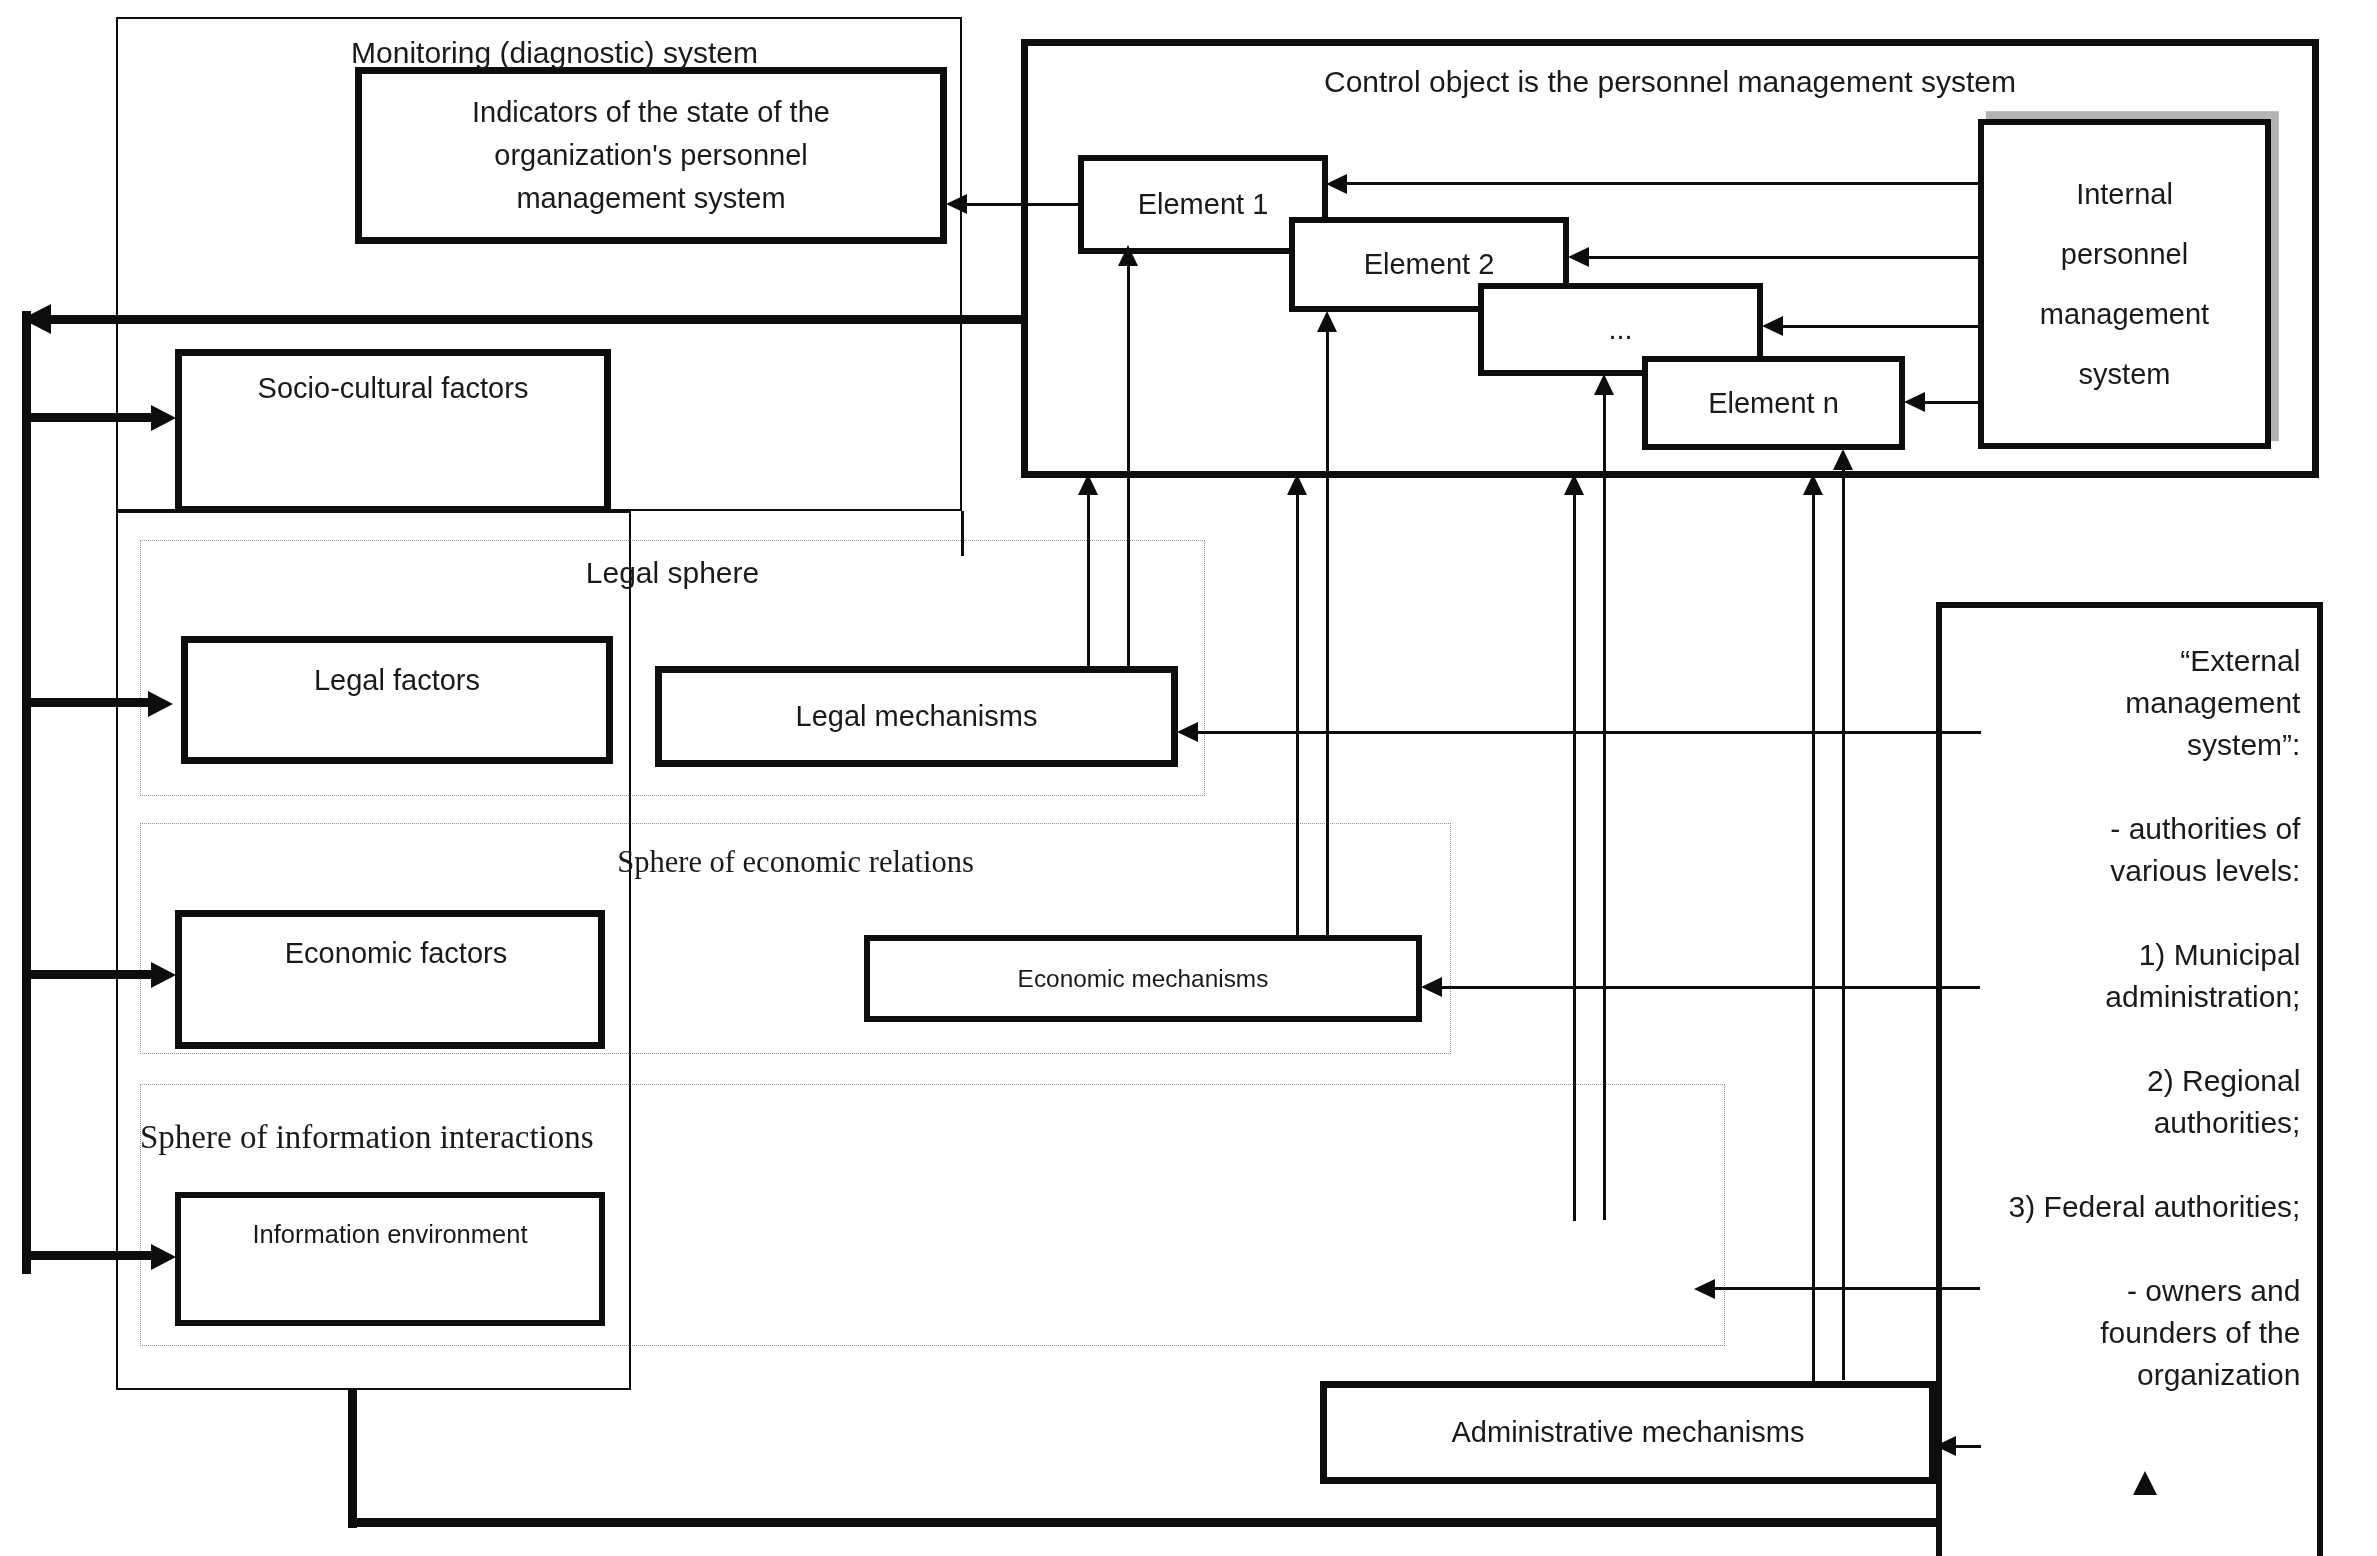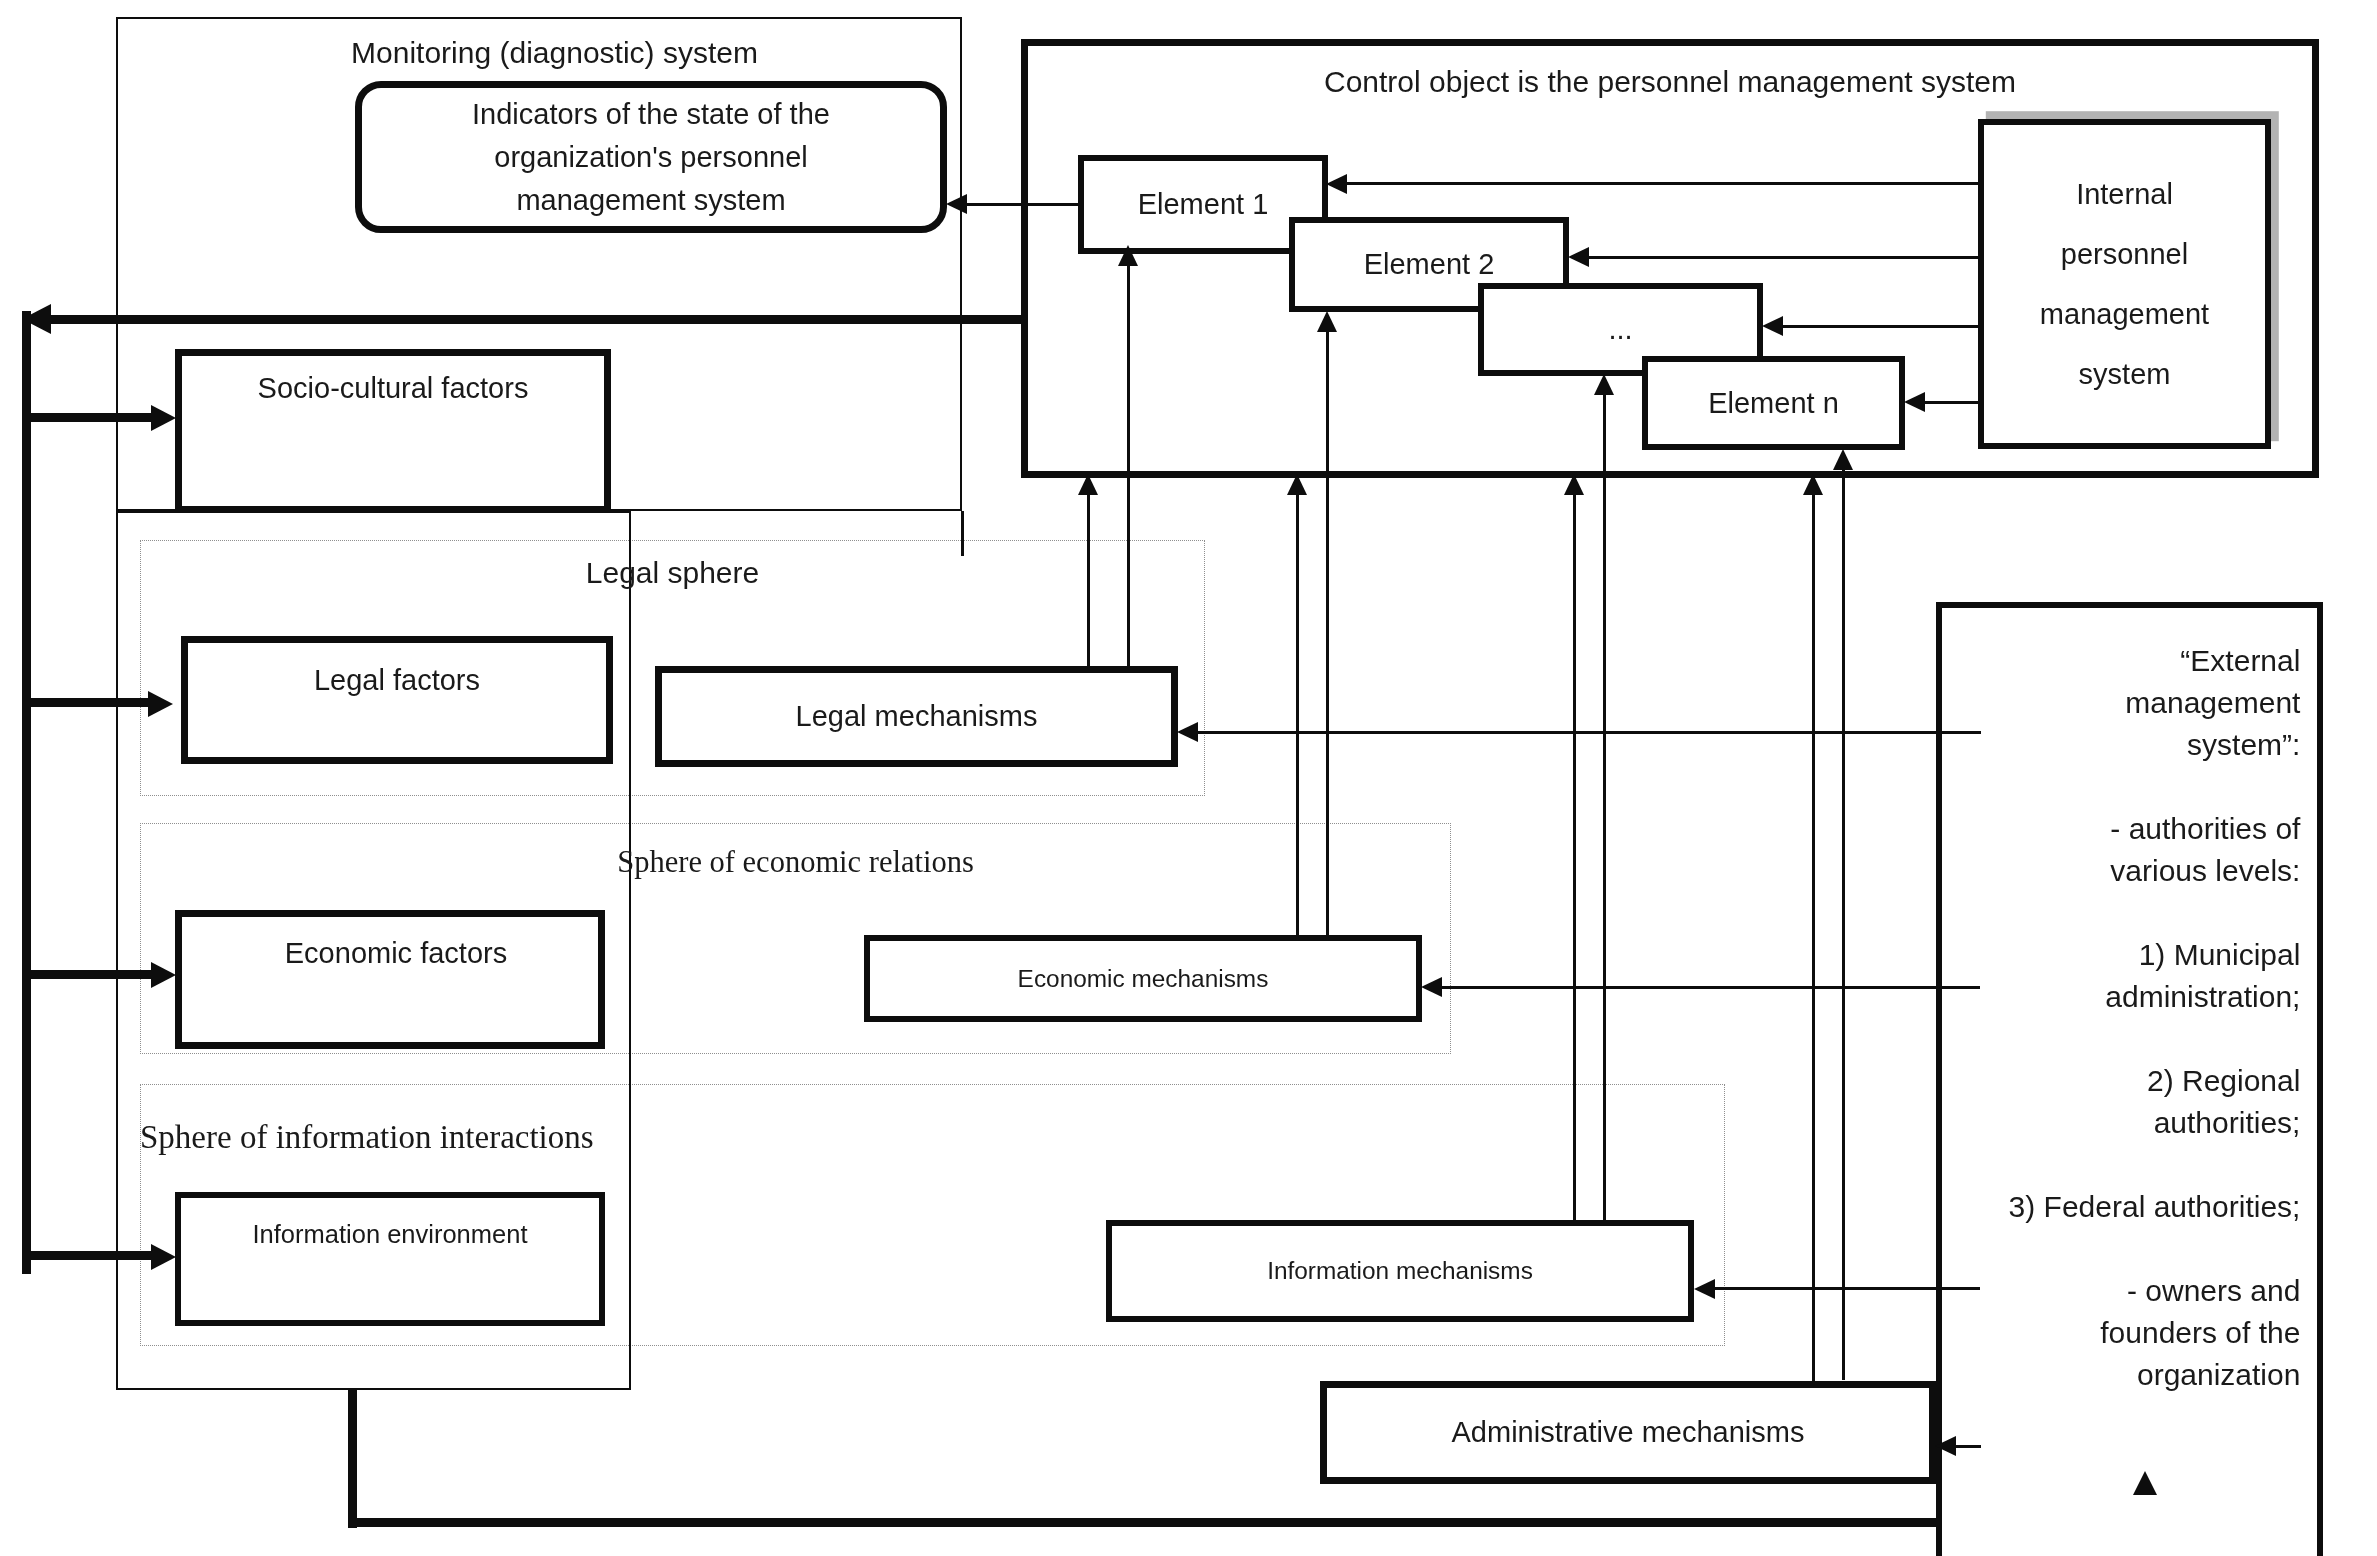--- a/index.html
+++ b/index.html
@@ -52,21 +52,21 @@
   <div class="txt z5 serif" style="left:140px;top:845px;width:1311px;text-align:center;font-size:30.5px;">Sphere of economic relations</div>
 
   <div class="dotted z1" style="left:140px;top:1084px;width:1585px;height:262px;"></div>
   <div class="txt z5 serif" style="left:140px;top:1119px;width:1585px;text-align:left;font-size:33px;">Sphere of information interactions</div>
 
   <div class="box b4 nofill z2" style="left:116px;top:16.6px;width:846px;height:494px;"></div>
   <div class="box b4 nofill z2" style="left:116px;top:511px;width:515px;height:879px;"></div>
   <div class="vline z2" style="left:961px;top:511px;width:2.8px;height:45px;"></div>
   <div class="txt z5" style="left:158px;top:36px;width:793px;text-align:center;font-size:30px;">Monitoring (diagnostic) system</div>
 
-  <div class="box center-flex z4" style="left:355px;top:81px;width:592px;height:152px;border-radius:26px;">
+  <div class="box center-flex z4" style="left:355px;top:67px;width:592px;height:177px;">
     <div style="white-space:pre-line;font-size:29px;line-height:43px;">Indicators of the state of the
 organization's personnel
 management system</div>
   </div>
 
   <div class="box z4" style="left:1021px;top:39px;width:1298px;height:439px;">
     <div class="top-center" style="margin-top:19px;font-size:30px;">Control object is the personnel management system</div>
   </div>
 
   <div class="box b12 center-flex z6" style="left:1078px;top:147px;width:250px;height:99px;font-size:29px;margin-top:8px;">Element 1</div>
@@ -89,21 +89,20 @@
   </div>
   <div class="box z4" style="left:175px;top:910px;width:430px;height:139px;">
     <div class="top-center" style="margin-top:20px;font-size:29px;margin-left:12px;">Economic factors</div>
   </div>
   <div class="box b12 z4" style="left:175px;top:1192px;width:430px;height:134px;">
     <div class="top-center" style="margin-top:22px;font-size:25.5px;">Information environment</div>
   </div>
 
   <div class="box center-flex z4" style="left:655px;top:666px;width:523px;height:101px;font-size:29px;">Legal mechanisms</div>
   <div class="box b12 center-flex z4" style="left:864px;top:935px;width:558px;height:87px;font-size:24.4px;">Economic mechanisms</div>
-  <div class="box b12 center-flex z4" style="left:1106px;top:1220px;width:588px;height:102px;font-size:24.4px;">Information mechanisms</div>
   <div class="box center-flex z4" style="left:1320px;top:1381px;width:616px;height:103px;font-size:29px;">Administrative mechanisms</div>
 
   <div class="box b12 z4" style="left:1936px;top:602px;width:387px;height:1003px;text-align:right;">
     <div style="white-space:pre-line;font-size:30px;line-height:42px;padding:32px 16.6px 0 34px;">“External
 management
 system”:
 
 - authorities of
 various levels:
 

